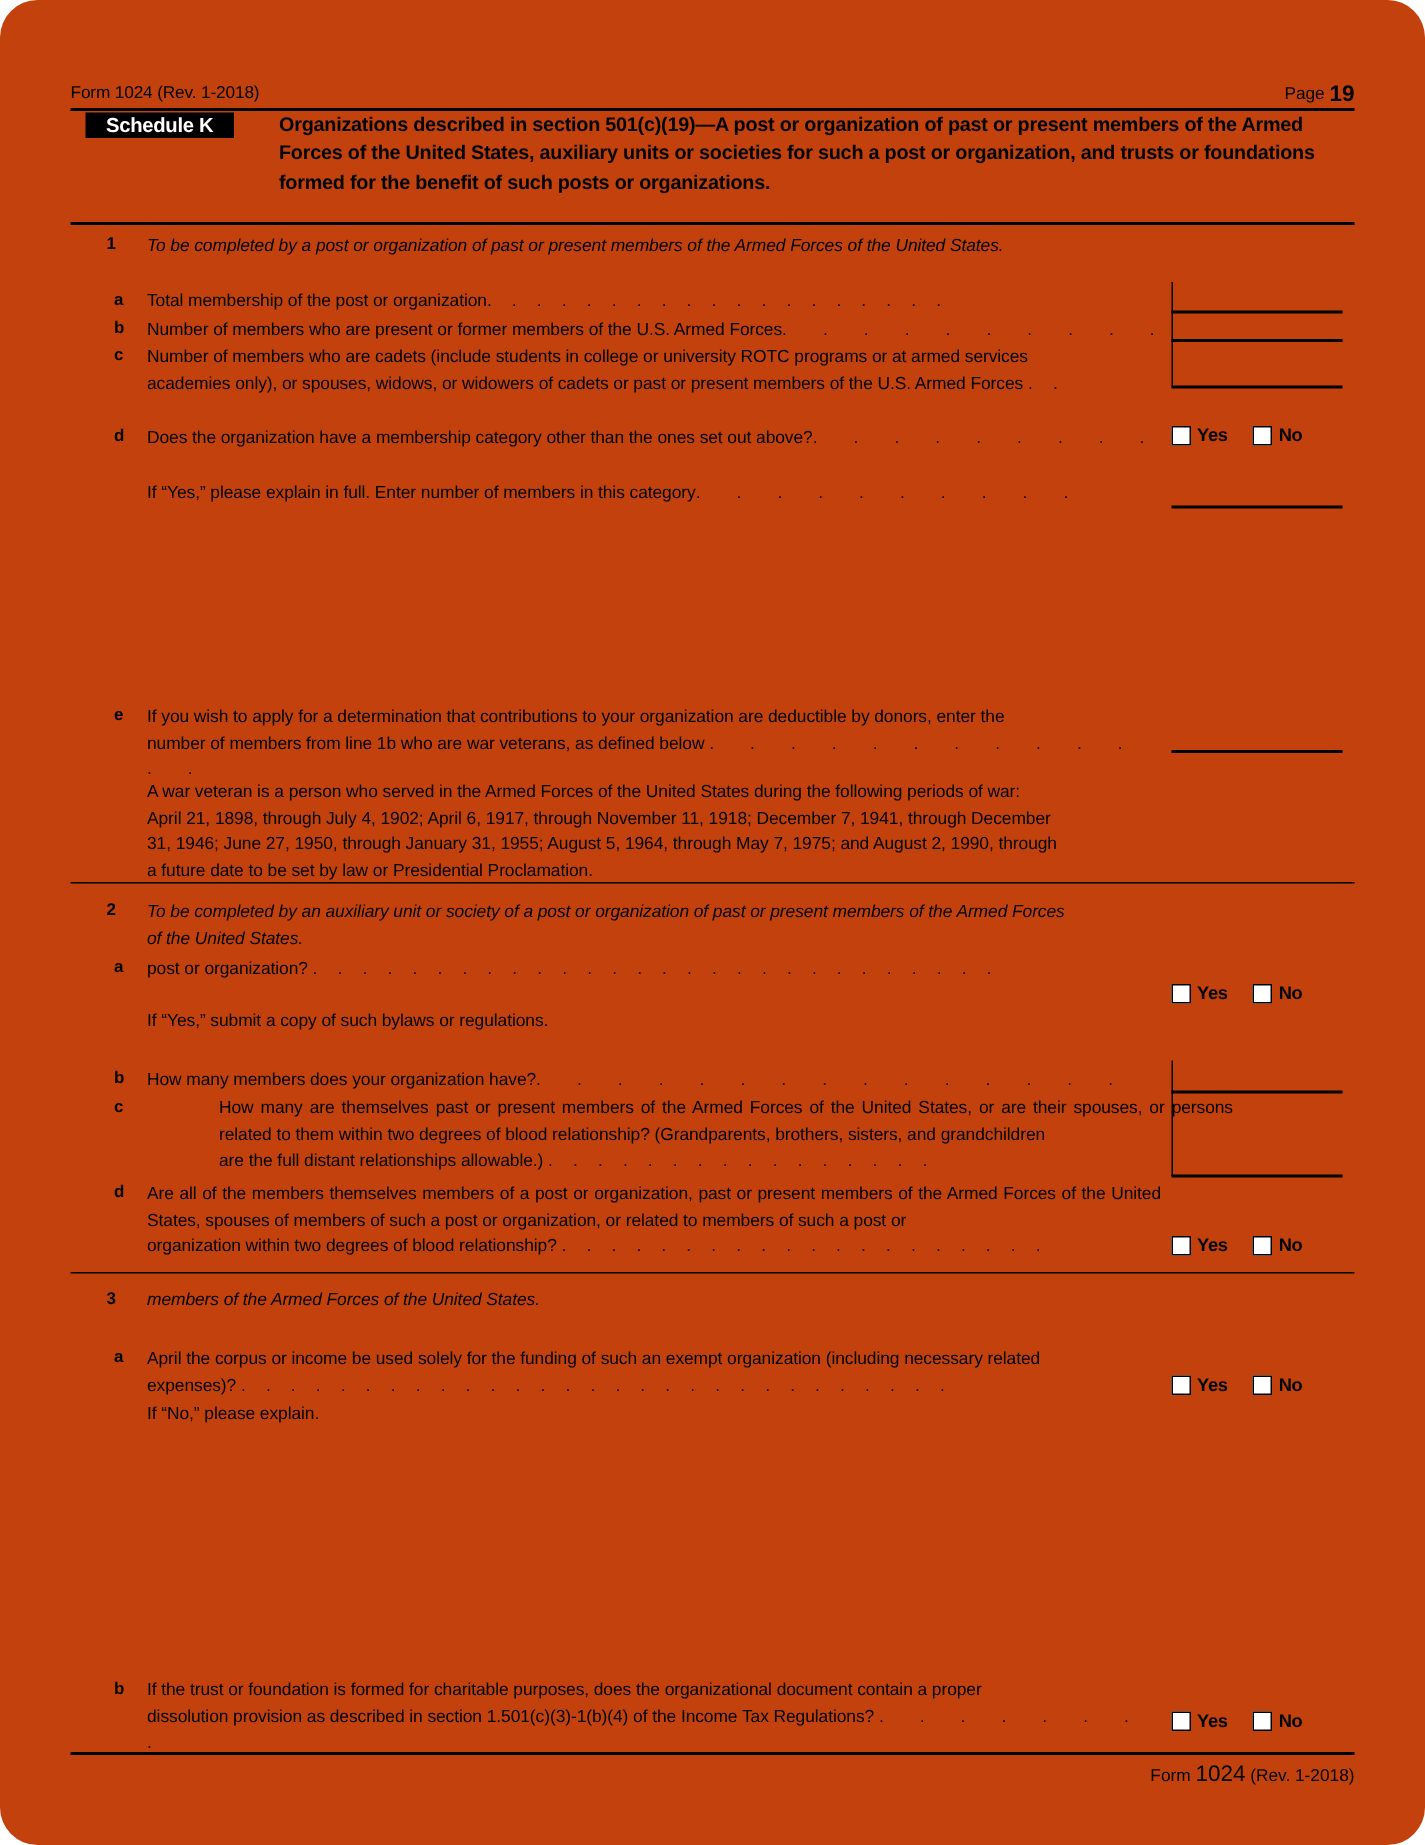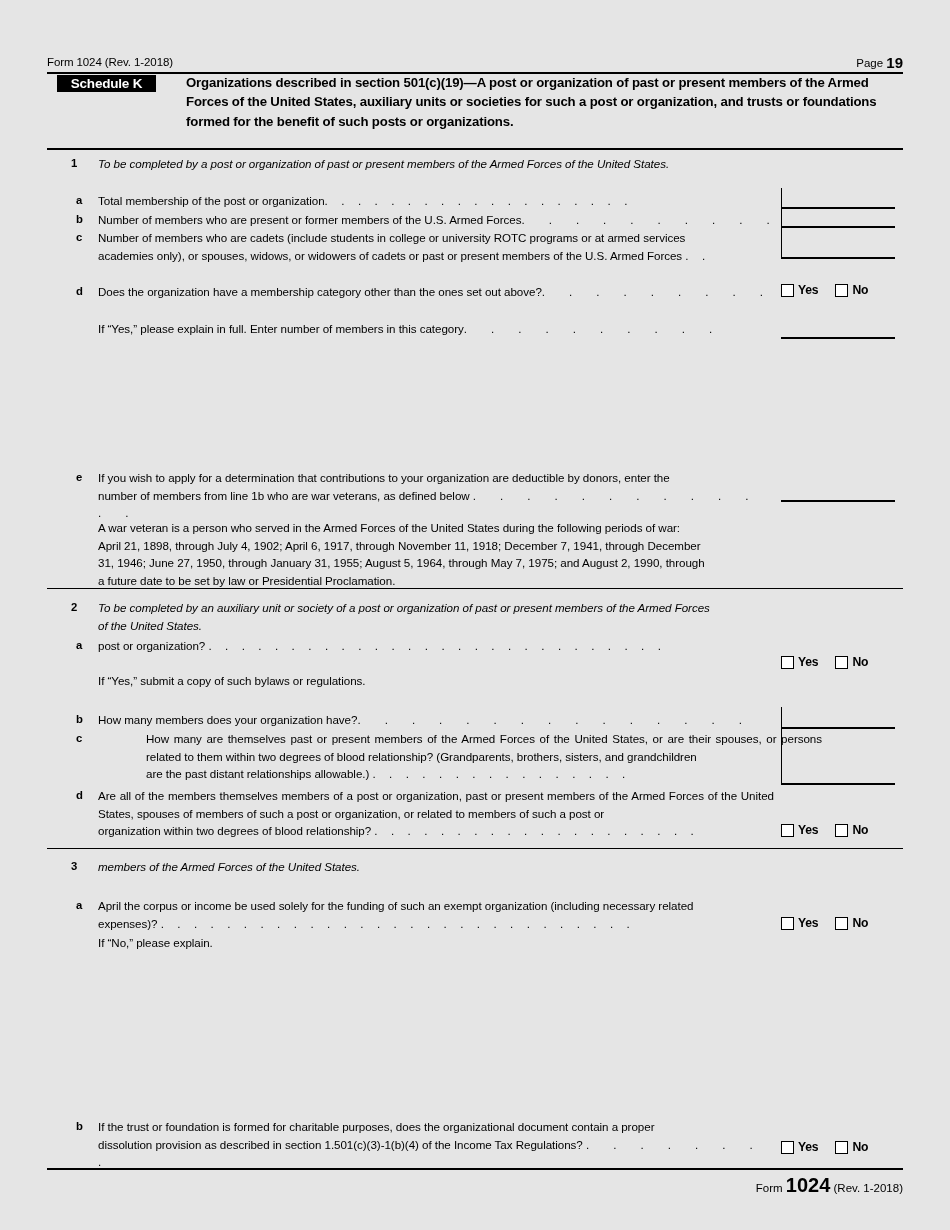--- a/index.html
+++ b/index.html
@@ -8,22 +8,23 @@
     background: #ffffff;
   }
   body {
     font-family: "Liberation Sans", sans-serif;
     color: #000000;
   }
   .page {
     position: relative;
     width: 950px;
     height: 1230px;
-    background: #e5e5e5;
+    background: #c2410c;
     overflow: hidden;
+    border-radius: 25px;
   }
 
   
   .topbar {
     position: absolute;
     left: 47px;
     top: 56px;
     width: 856px;
     height: 16px;
   }
@@ -153,22 +154,22 @@
 
   
   .footer {
     position: absolute;
     right: 47px;
     top: 1174px;
     font-size: 11.5px;
     white-space: nowrap;
   }
   .footer .big {
-    font-size: 20px;
-    font-weight: bold;
+    font-size: 15px;
+    font-weight: normal;
   }
 </style>
 </head>
 <body>
 
 <div class="page">
 
   <div class="topbar">
     <div class="form-id">Form 1024 (Rev. 1-2018)</div>
     <div class="page-num">
@@ -260,21 +261,21 @@
 
   <div class="idx idx-let item" style="top:711px;">b</div>
   <div class="item txt" style="top:711px; width:690px;">
     <span>How many members does your organization have?</span><span class="dots dots-wide">. . . . . . . . . . . . . . .</span>
   </div>
 
   <div class="idx idx-let item" style="top:730px;">c</div>
   <div class="item txt just" style="top:730px; width:676px;margin-left:48px;">
     <span>How many are themselves past or present members of the Armed Forces of the United States, or are their spouses, or</span>
     <span>persons related to them within two degrees of blood relationship? (Grandparents, brothers, sisters, and grandchildren</span>
-    <span class="lastline"><span>are the past distant relationships allowable.)</span> <span class="dots">. . . . . . . . . . . . . . . .</span></span>
+    <span class="lastline"><span>are the full distant relationships allowable.)</span> <span class="dots">. . . . . . . . . . . . . . . .</span></span>
   </div>
 
   <div class="abox" style="left:781px; top:707px; height:77px;"></div>
   <div class="aline" style="left:781px; top:727px; width:114px;"></div>
   <div class="aline" style="left:781px; top:783px; width:114px;"></div>
 
   <div class="idx idx-let item" style="top:787px;">d</div>
   <div class="item txt just" style="top:787px; width:676px;">
     <span>Are all of the members themselves members of a post or organization, past or present members of the Armed Forces of</span>
     <span>the United States, spouses of members of such a post or organization, or related to members of such a post or</span>

